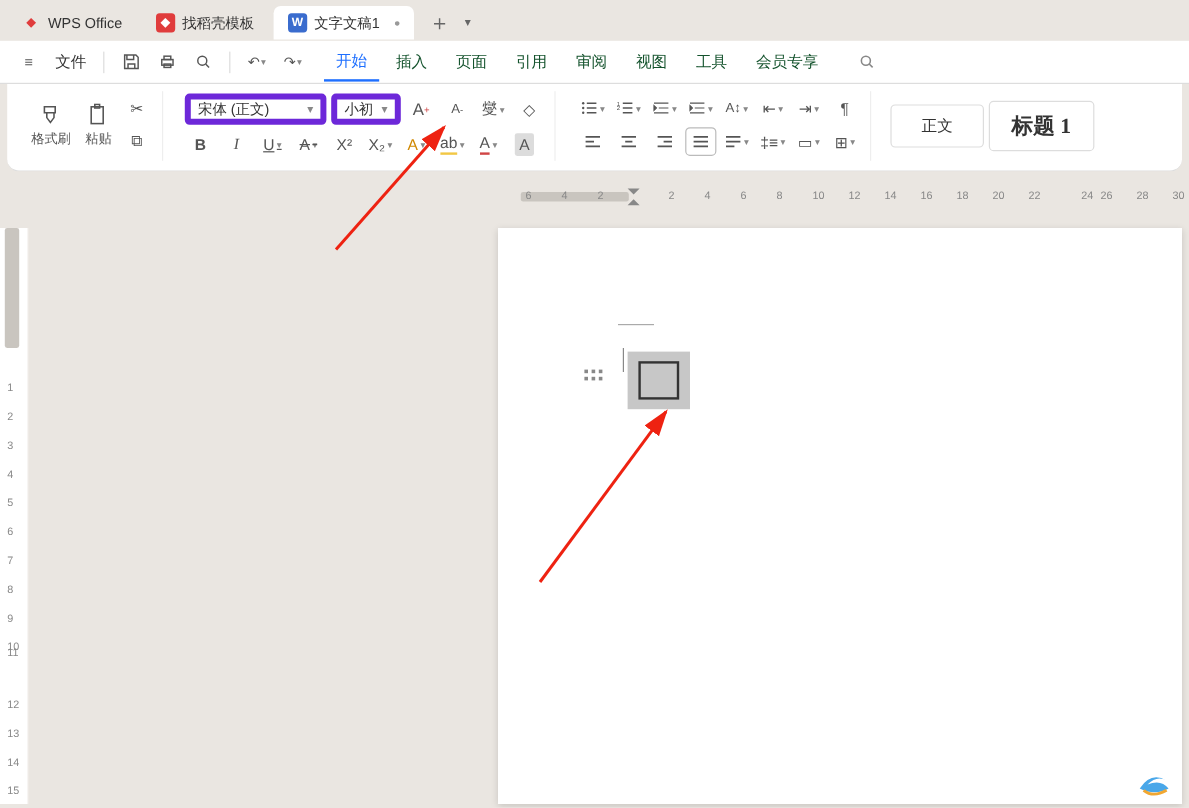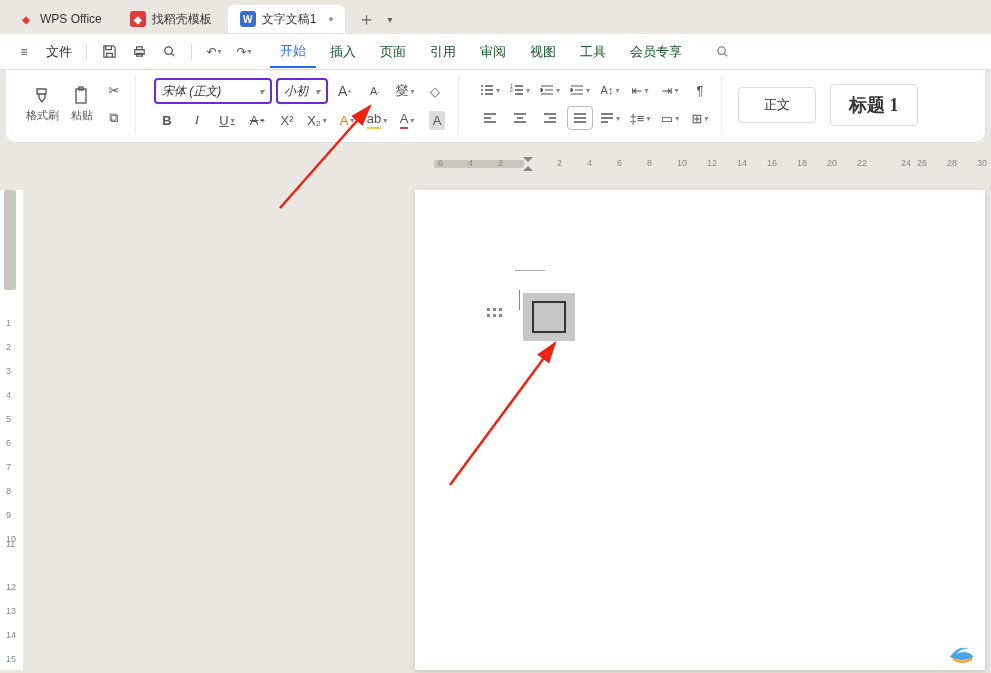--- a/index.html
+++ b/index.html
@@ -78,29 +78,29 @@
   gap: 4px;
   padding: 2px 8px;
   border-right: 1px solid #eee;
 }
 .ribbon-group:last-child { border-right: none; }
 .rg-row { display: flex; align-items: center; gap: 4px; }
 .big-btn { display: flex; flex-direction: column; align-items: center; gap: 2px; padding: 4px 4px; cursor: pointer; border-radius: 4px; }
 .big-btn .lbl { font-size: 11px; color: #555; }
 .small-btn { width: 26px; height: 24px; display: inline-flex; align-items: center; justify-content: center; color: #555; cursor: pointer; border-radius: 4px; font-size: 13px; }
 .small-btn.dd::after { content: "▾"; font-size: 8px; margin-left: 2px; color: #888; }
-.font-select { height: 26px; border: 2px solid #6d28d9; border-radius: 4px; padding: 0 18px 0 6px; font-size: 12px; background: #fff; min-width: 118px; display: inline-flex; align-items: center; position: relative; cursor: pointer; font-style: italic; }
+.font-select { height: 26px; border: 5px solid #6d28d9; border-radius: 4px; padding: 0 18px 0 6px; font-size: 12px; background: #fff; min-width: 118px; display: inline-flex; align-items: center; position: relative; cursor: pointer; }
 .font-select::after { content: "▾"; position: absolute; right: 6px; color: #888; font-size: 10px; }
 .size-select { min-width: 48px; }
 .orange-a { color: #d08800; }
 .under-red { border-bottom: 2px solid #d04545; padding-bottom: 1px; }
 .under-yellow { border-bottom: 2px solid #f2c744; padding-bottom: 1px; }
 .grayfill { background: #dcdcdc; padding: 2px 4px; border-radius: 2px; }
 
-.styles-panel { display: flex; gap: 14px; align-items: center; margin-left: 6px; }
+.styles-panel { display: flex; gap: 4px; align-items: center; margin-left: 6px; }
 .style-box { border: 1px solid #ddd; background: #fff; padding: 8px 18px; border-radius: 4px; font-size: 13px; min-width: 78px; text-align: center; cursor: pointer; }
 .style-box.h1 { font-size: 18px; font-weight: bold; font-family: serif; }
 .vruler {
   width: 24px;
   background: #eae6e1;
   position: relative;
   font-size: 9px; color: #888;
   padding-top: 50px;
 }
 .vruler .vtick { position: absolute; left: 6px; }

